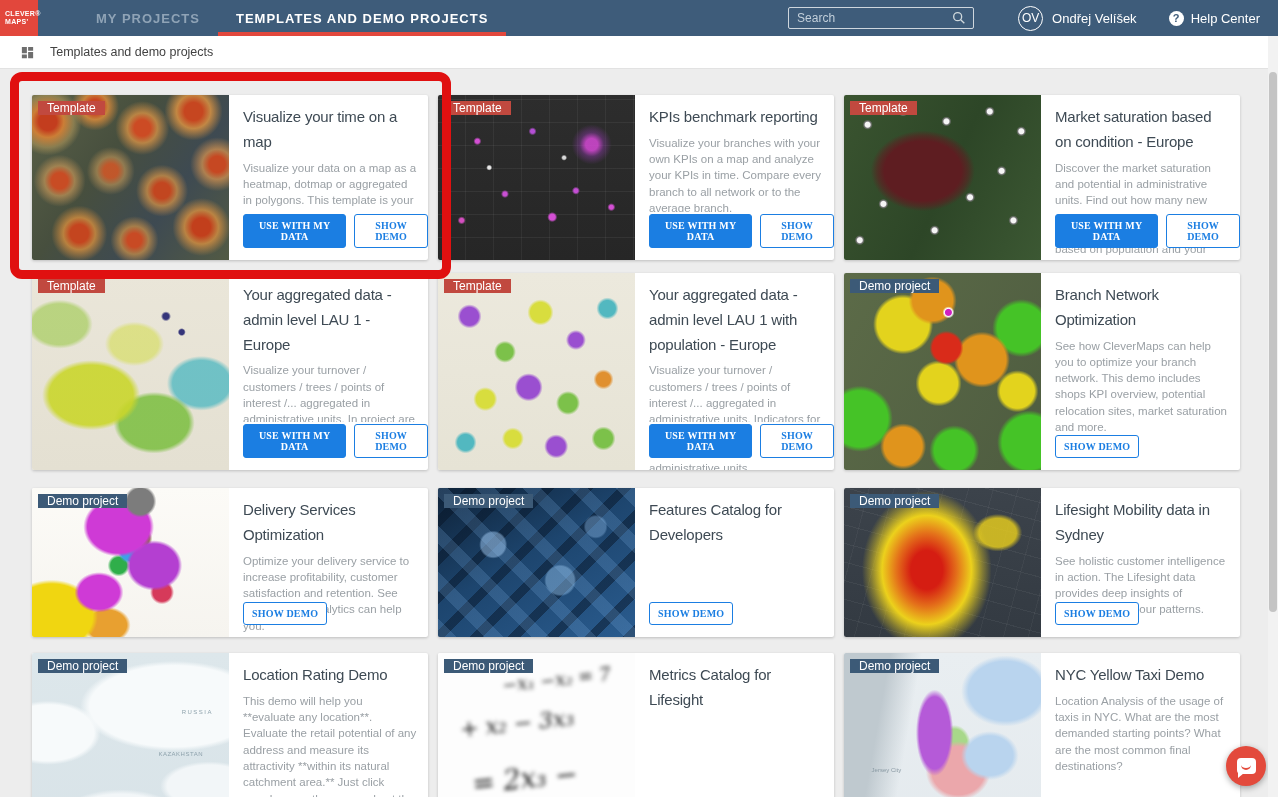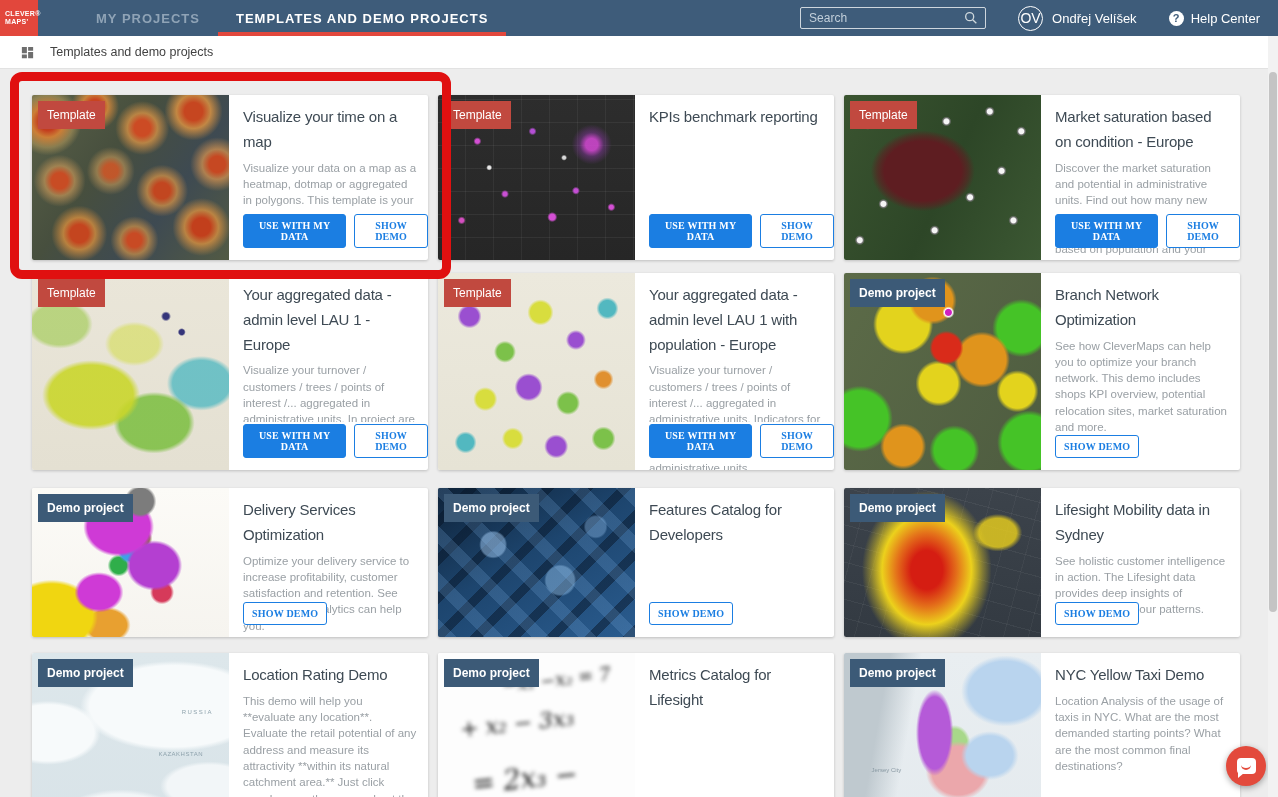--- a/index.html
+++ b/index.html
@@ -17,44 +17,44 @@
   .tab { display:flex; align-items:center; padding:0 18px; font-size:13px; font-weight:bold;
          letter-spacing:1px; color:#8fa3b6; cursor:pointer; height:100%; }
   .tab.active { color:#fff; box-shadow:inset 0 -4px 0 #e2473c; }
   .topbar-right { margin-left:auto; display:flex; align-items:center; gap:32px; padding-right:18px; }
   .search { display:flex; align-items:center; width:186px; height:22px;
             border:1px solid rgba(255,255,255,.75); border-radius:2px; padding:0 6px; }
   .search input { flex:1; background:transparent; border:0; outline:0; color:#eef3f7; font-size:12px; min-width:0; }
   .search input::placeholder { color:#c2cfda; }
   .userbox { display:flex; align-items:center; gap:9px; }
   .avatar { width:25px; height:25px; border:1px solid #fff; border-radius:50%; color:#fff;
-            font-size:14px; display:flex; align-items:center; justify-content:center; }
+            font-size:12px; display:flex; align-items:center; justify-content:center;margin-left:12px; }
   .username { color:#fff; font-size:13px; }
   .helpbox { display:flex; align-items:center; gap:7px; color:#fff; font-size:13px; }
   .help-icon { width:15px; height:15px; border-radius:50%; background:#fff; color:#3e5c7a;
                font-size:11px; font-weight:bold; display:flex; align-items:center; justify-content:center; }
 
   
   .crumbbar { height:33px; background:#fff; border-bottom:1px solid #e2e2e2; display:flex; align-items:center;
               padding-left:20px; gap:15px; position:relative; z-index:4; }
   .crumb-label { font-size:12.5px; color:#424242; }
 
   
   .main { position:relative; height:728px; padding:26px 0 0 32px; overflow:hidden; }
   .row { display:flex; gap:10px; }
   .row-0 { height:165px; margin-bottom:13px; }
   .row-1 { height:197px; margin-bottom:18px; }
   .row-2 { height:149px; margin-bottom:16px; }
   .row-3 { height:190px; }
   .card { width:396px; background:#fff; border-radius:2px; box-shadow:0 1px 3px rgba(0,0,0,.2);
           display:flex; overflow:hidden; flex:none; }
   .thumb { width:197px; flex:none; position:relative; overflow:hidden; }
-  .badge { position:absolute; top:6px; left:6px; color:#fff; font-size:12px; padding:7px 9px; z-index:2; }
+  .badge { position:absolute; top:6px; left:6px; color:#fff; font-size:12px; padding:0 9px; z-index:2; }
   .badge-t { background:#c1493f; }
-  .badge-d { background:#3c5a77;font-weight:bold; }
+  .badge-d { background:#3c5a77; }
   .content { flex:1; position:relative; padding:10px 10px 10px 14px; }
   .card h3 { margin:0 0 5px; font-size:15px; font-weight:500; color:#3e4a54; line-height:1.65; letter-spacing:-.2px; }
   .card p  { margin:0; font-size:11.5px; color:#9aa0a5; line-height:1.42; }
   .actions { position:absolute; left:14px; bottom:12px; display:flex; gap:8px; background:#fff; padding-top:2px; }
   .btn { font-family:Liberation Serif, serif; font-size:10px; font-weight:bold; letter-spacing:.2px;
          border-radius:3px; padding:5px 8px; cursor:pointer; }
   .btn-primary { background:#1b7ee2; border:1.5px solid #1b7ee2; color:#fff; }
   .btn-outline { background:#fff; border:1.5px solid #1b7ee2; color:#1b7ee2; }
 
   
@@ -256,20 +256,21 @@
             <button class="btn btn-outline">SHOW DEMO</button>
           </div>
         </div>
       </div>
       <div class="card">
         <div class="thumb thumb-2">
           <span class="badge badge-t">Template</span>
         </div>
         <div class="content">
           <h3>KPIs benchmark reporting</h3>
+          <p>Visualize your branches with your own KPIs on a map and analyze your KPIs in time. Compare every branch to all network or to the average branch.</p>
           <div class="actions">
             <button class="btn btn-primary">USE WITH MY DATA</button>
             <button class="btn btn-outline">SHOW DEMO</button>
           </div>
         </div>
       </div>
       <div class="card">
         <div class="thumb thumb-3">
           <span class="badge badge-t">Template</span>
         </div>

